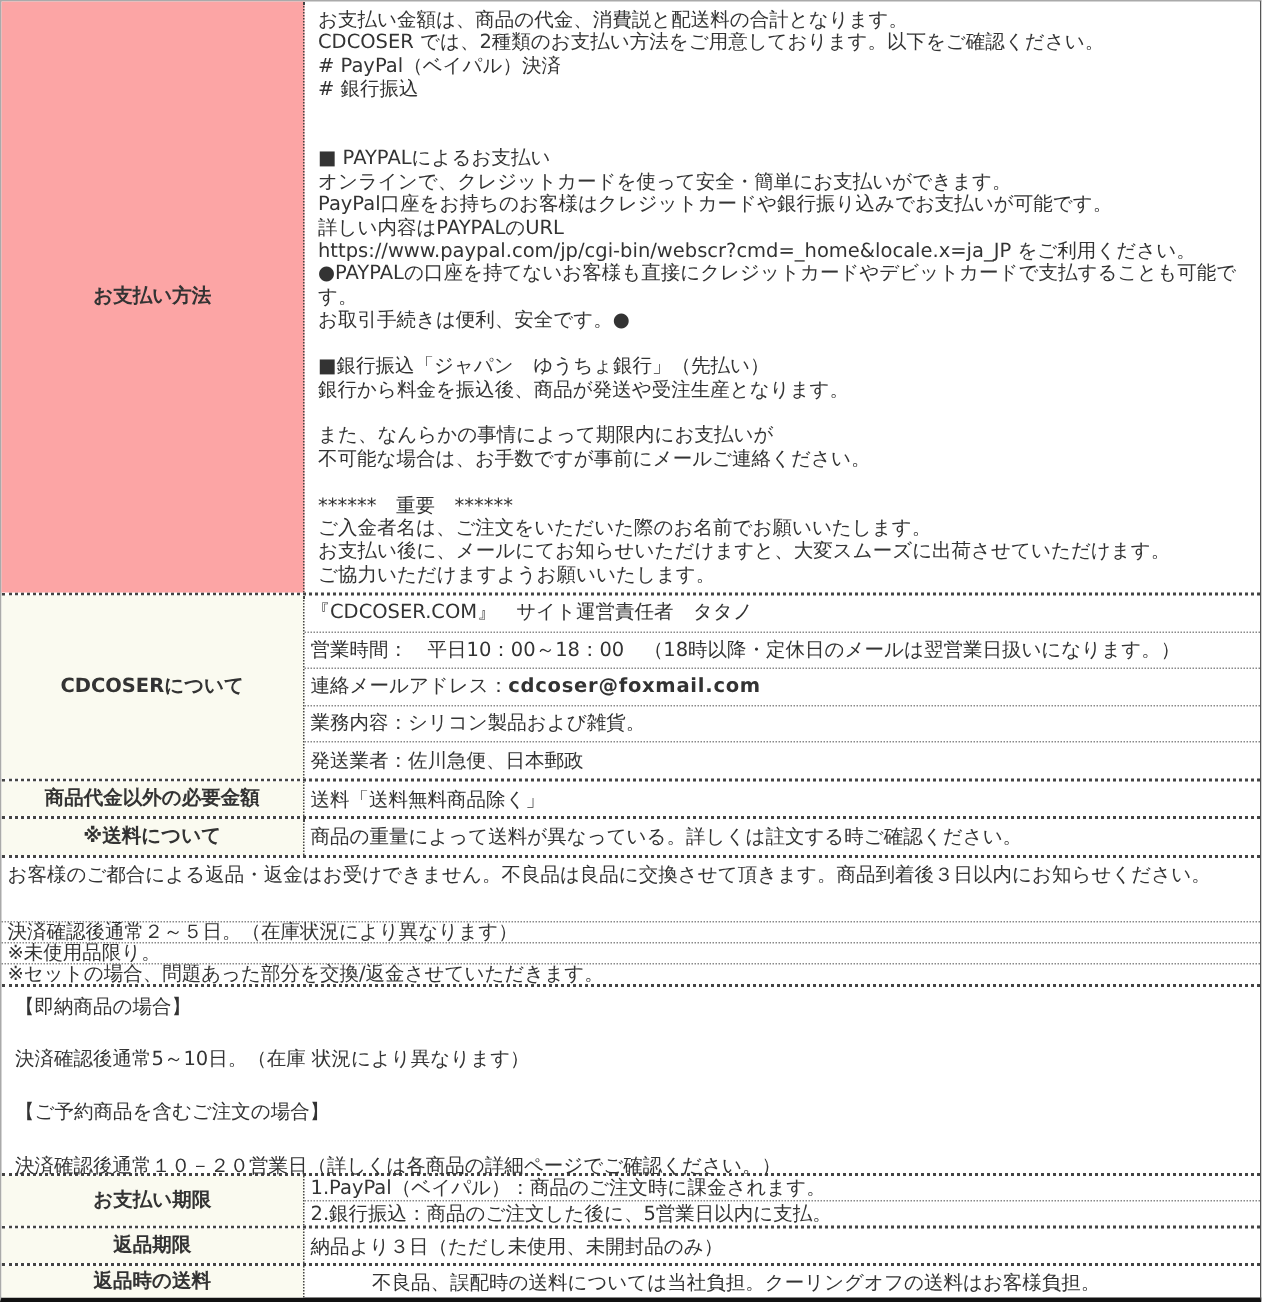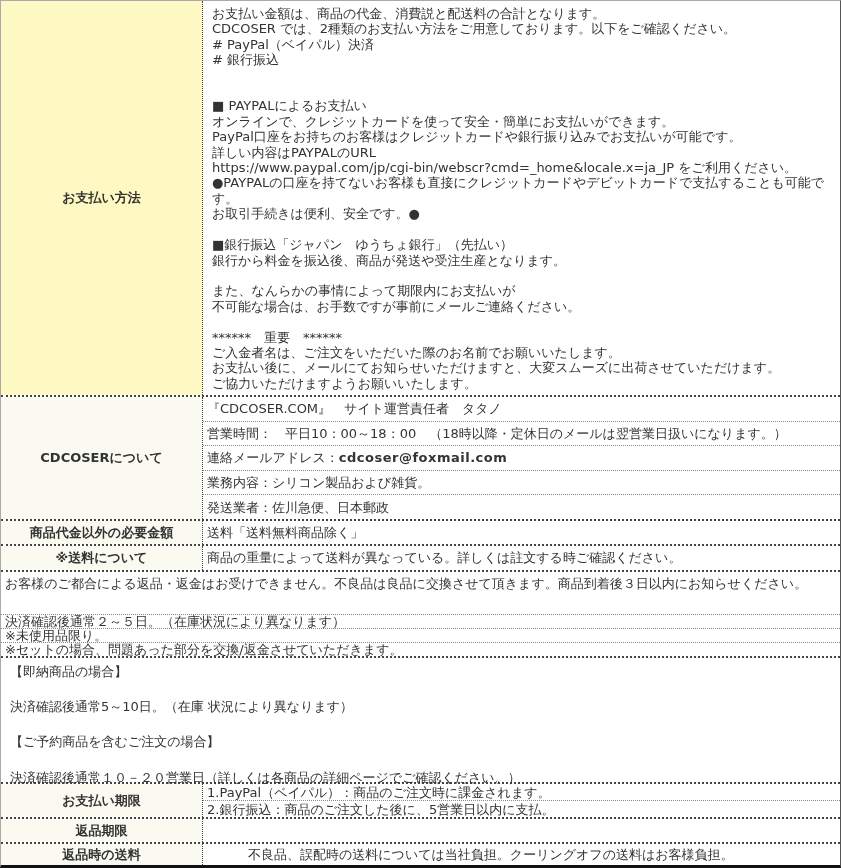--- a/index.html
+++ b/index.html
@@ -42,21 +42,21 @@
     background:var(--header-bg);
     display:flex;
     align-items:center;
     justify-content:center;
     text-align:center;
     font-weight:bold;
     font-size:13px;
     line-height:16px;
     padding:2px 6px;
   }
-  .hd.white{background:#fef9c3;text-align:center;}
+  .hd.white{background:#fca5a5;text-align:center;}
   .ct{
     flex:1;
     min-width:0;
     font-size:13px;
     padding:2px 4px;
     display:flex;
     align-items:center;
   }
   .ct.top{align-items:flex-start;}
   .ct.colwrap{
@@ -178,20 +178,21 @@
   <div class="row" style="height:35px">
     <div class="hd">お支払い期限</div>
     <div class="ct colwrap">
       <div class="sub compact">1.PayPal（ベイパル）：商品のご注文時に課金されます。</div>
       <div class="sub compact">2.銀行振込：商品のご注文した後に、5営業日以内に支払。</div>
     </div>
   </div>
 
   <div class="row" style="height:25px">
     <div class="hd">返品期限</div>
+    <div class="ct">納品より３日（ただし未使用、未開封品のみ）</div>
   </div>
 
   <div class="row last">
     <div class="hd">返品時の送料</div>
     <div class="ct">不良品、誤配時の送料については当社負担。クーリングオフの送料はお客様負担。</div>
   </div>
 
 </div>
 
 </body></html>

